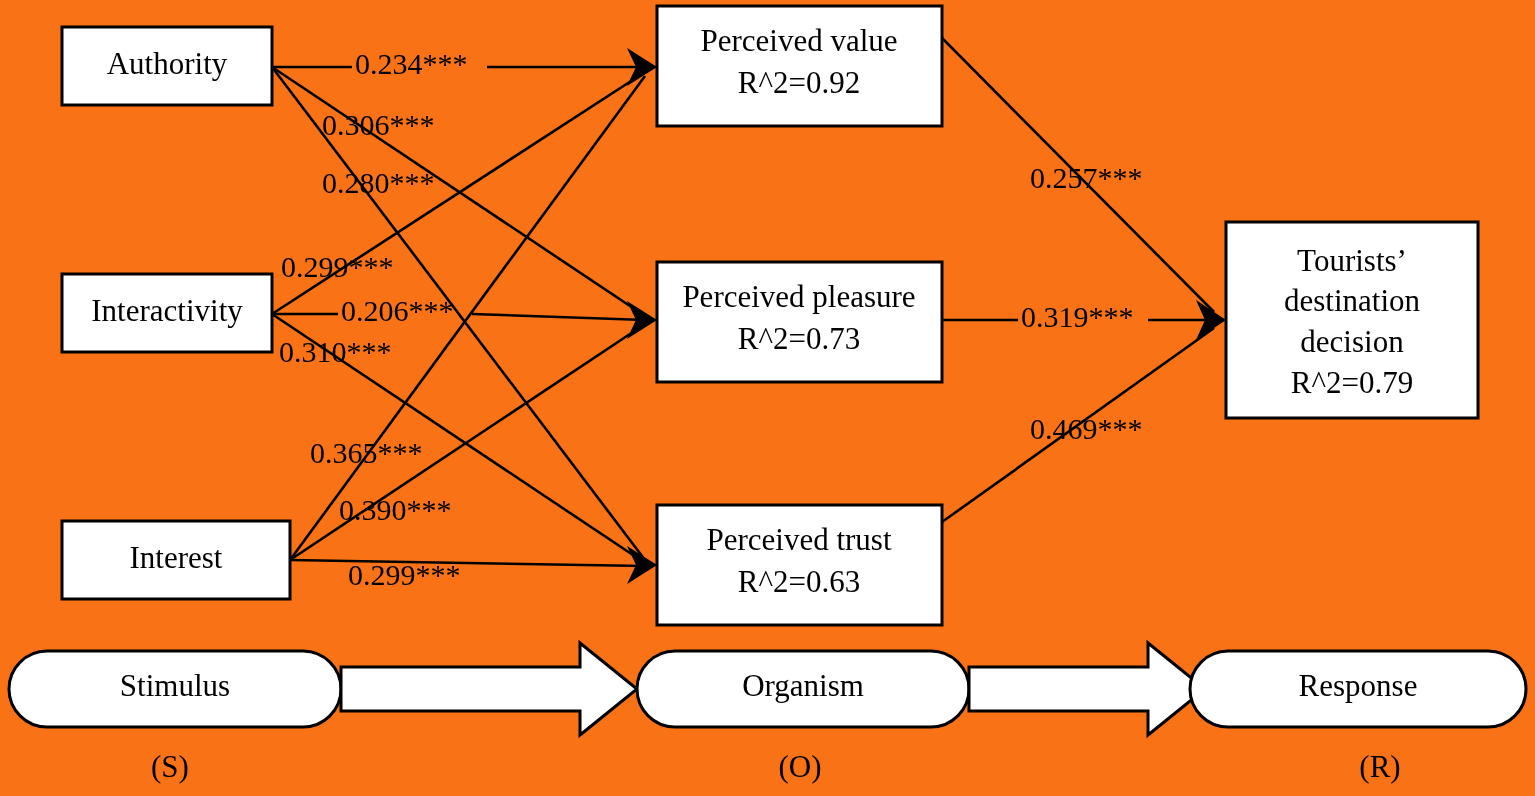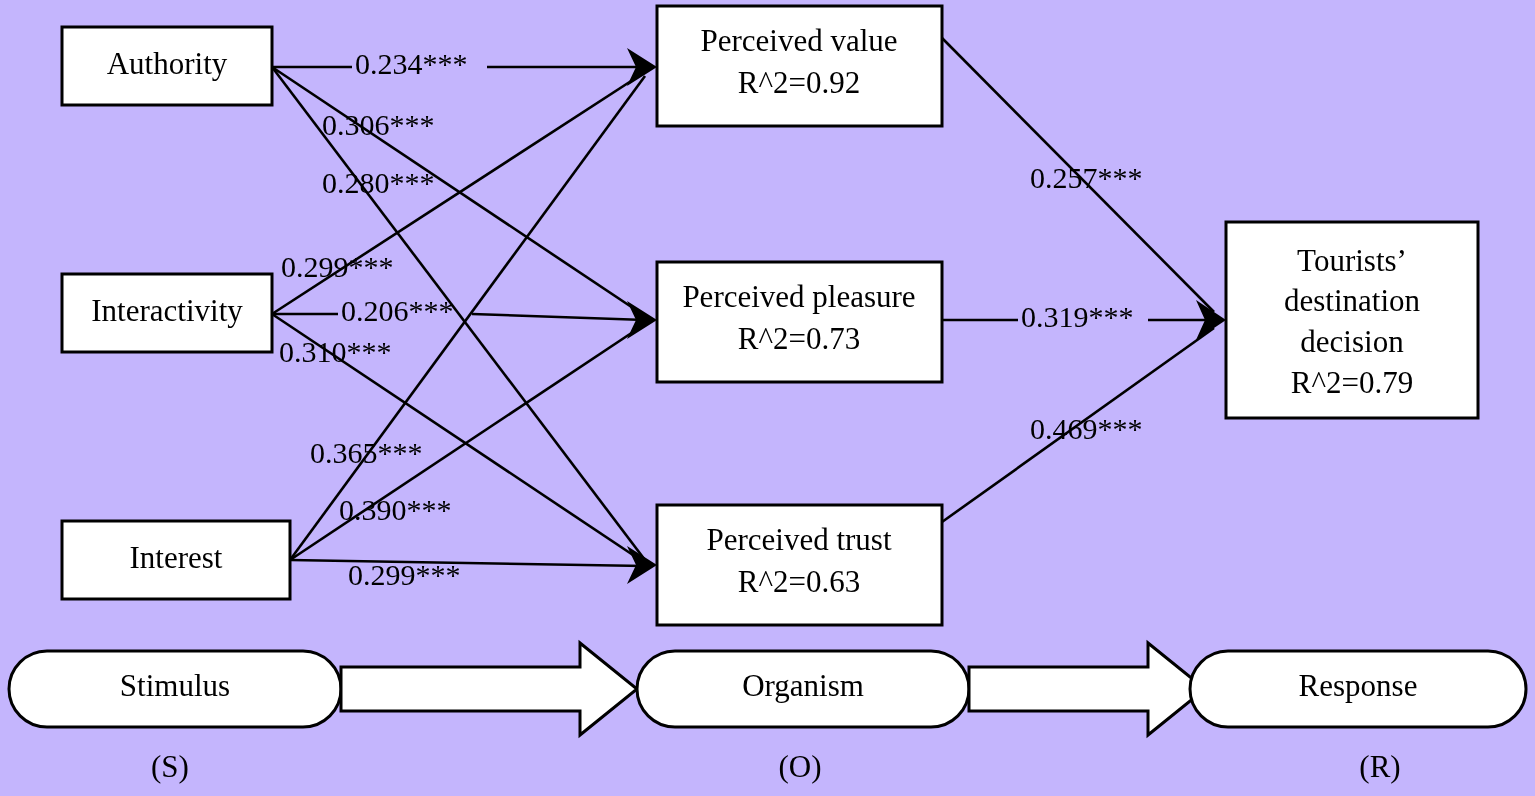--- a/index.html
+++ b/index.html
@@ -4,21 +4,21 @@
 <style>
   html, body {
     margin: 0;
     padding: 0;
     background: #ffffff;
   }
   #canvas {
     position: relative;
     width: 1535px;
     height: 796px;
-    background: #c4b5fd;
+    background: #f97316;
     overflow: hidden;
     font-family: "Liberation Serif", "DejaVu Serif", serif;
   }
   svg.diagram {
     position: absolute;
     top: 0;
     left: 0;
     width: 1535px;
     height: 796px;
   }

